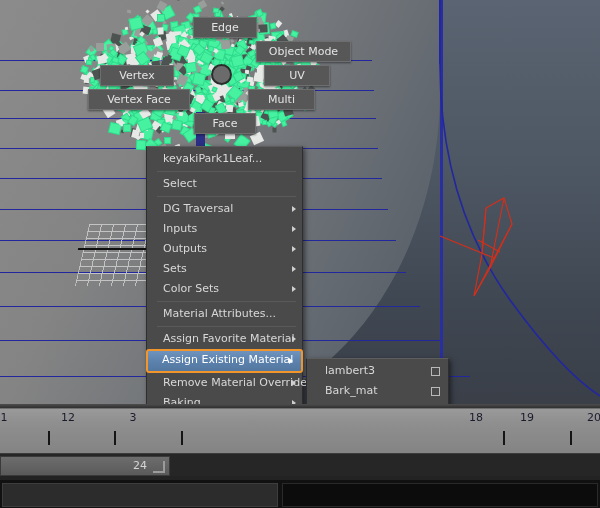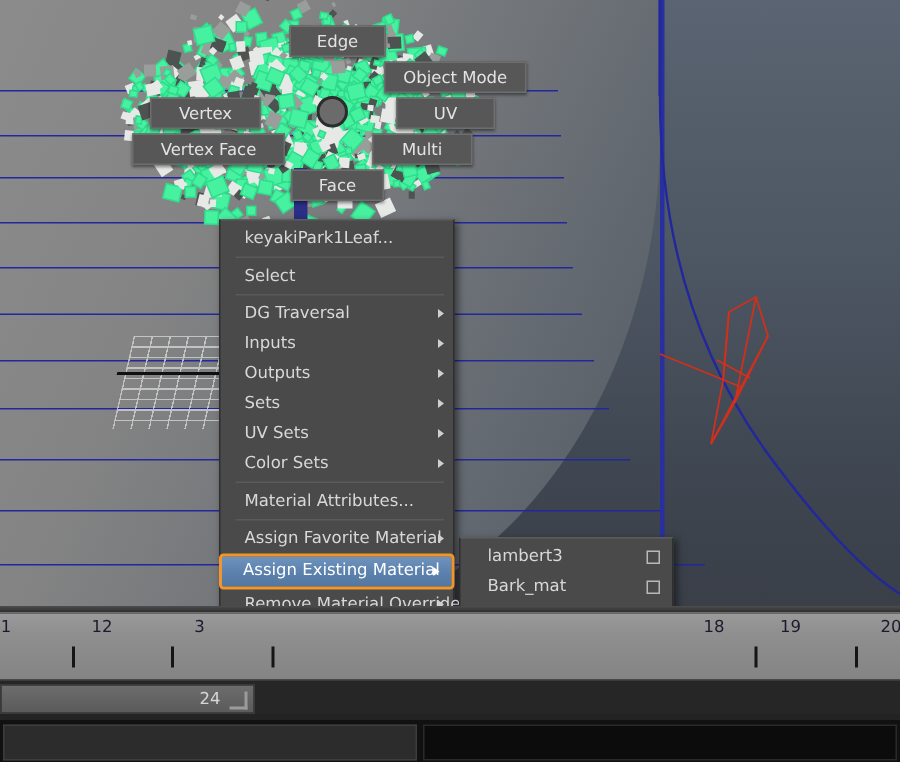--- a/index.html
+++ b/index.html
@@ -1240,21 +1240,20 @@
   <div id="ctx-menu">
     <div class="ctx-item title">keyakiPark1Leaf...</div>
     <div class="ctx-sep"></div>
     <div id="ctx-items">
         <div class="ctx-item"><span>Select</span></div>
         <div class="ctx-sep"></div>
         <div class="ctx-item"><span>DG Traversal</span><span class="ctx-arrow"></span></div>
         <div class="ctx-item"><span>Inputs</span><span class="ctx-arrow"></span></div>
         <div class="ctx-item"><span>Outputs</span><span class="ctx-arrow"></span></div>
         <div class="ctx-item"><span>Sets</span><span class="ctx-arrow"></span></div>
-        <div class="ctx-item"><span>UV Sets</span><span class="ctx-arrow"></span></div>
         <div class="ctx-item"><span>Color Sets</span><span class="ctx-arrow"></span></div>
         <div class="ctx-sep"></div>
         <div class="ctx-item"><span>Material Attributes...</span></div>
         <div class="ctx-sep"></div>
         <div class="ctx-item"><span>Assign Favorite Material</span><span class="ctx-arrow"></span></div>
         <div class="ctx-item selected"><span>Assign Existing Material</span><span class="ctx-arrow"></span></div>
         <div class="ctx-item"><span>Remove Material Override</span><span class="ctx-arrow"></span></div>
         <div class="ctx-item"><span>Baking</span><span class="ctx-arrow"></span></div>
       </div>
   </div>

